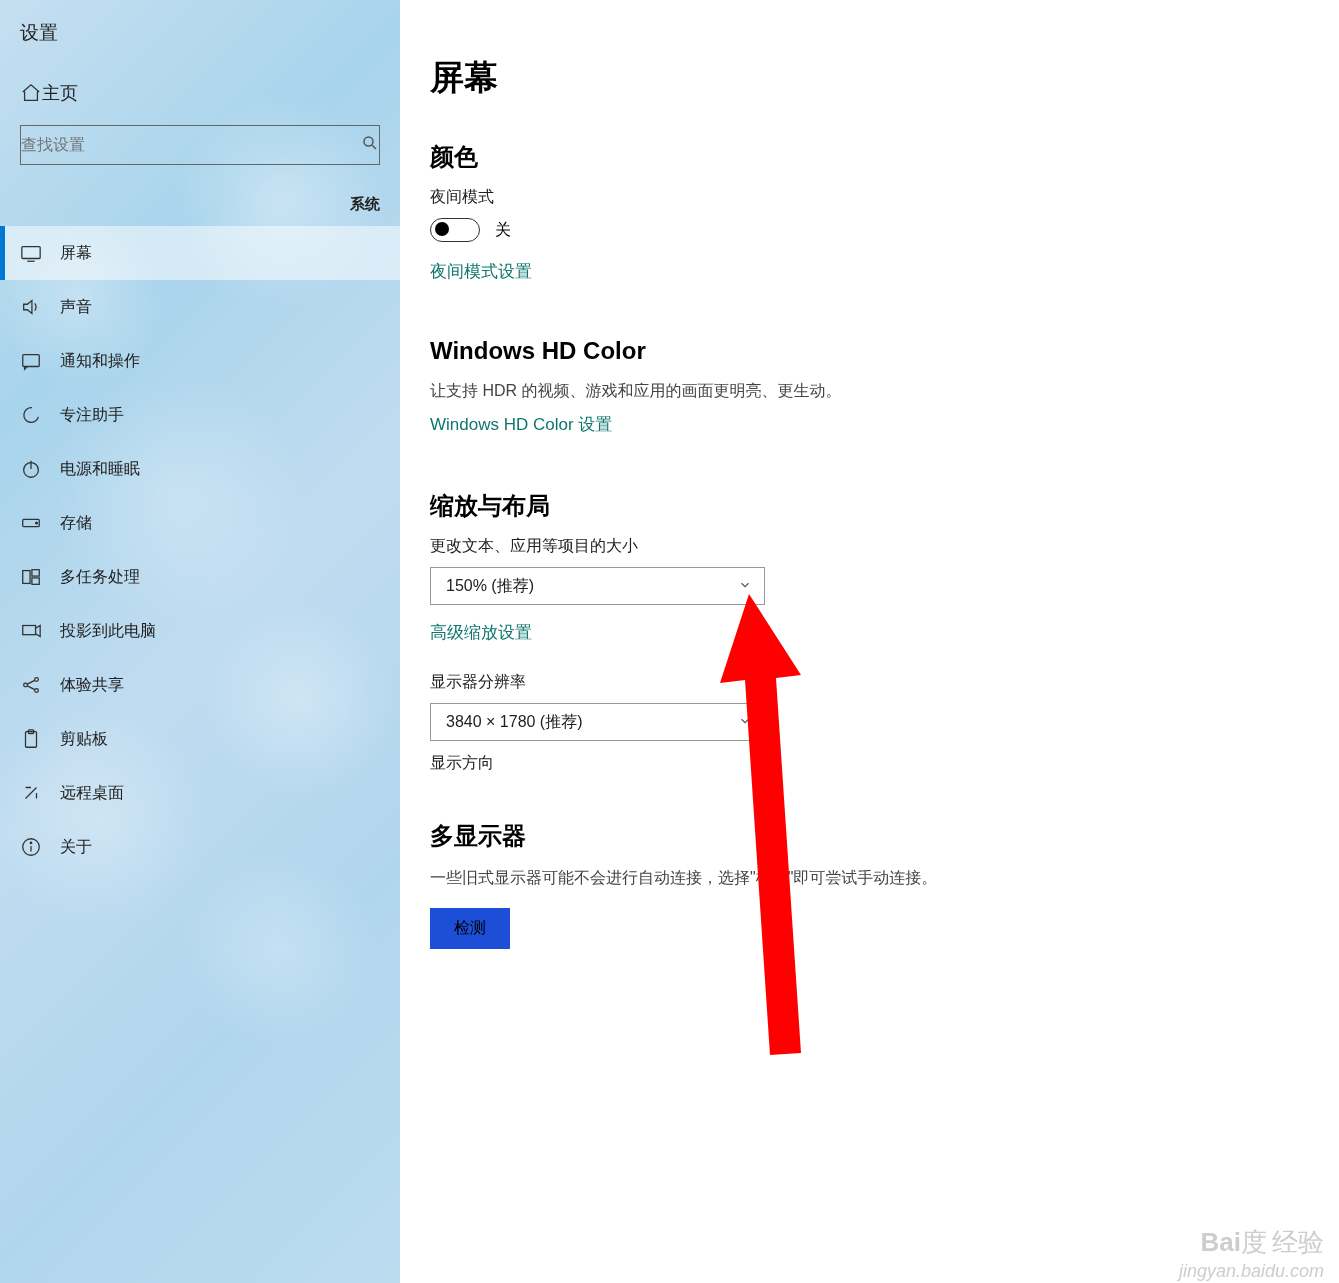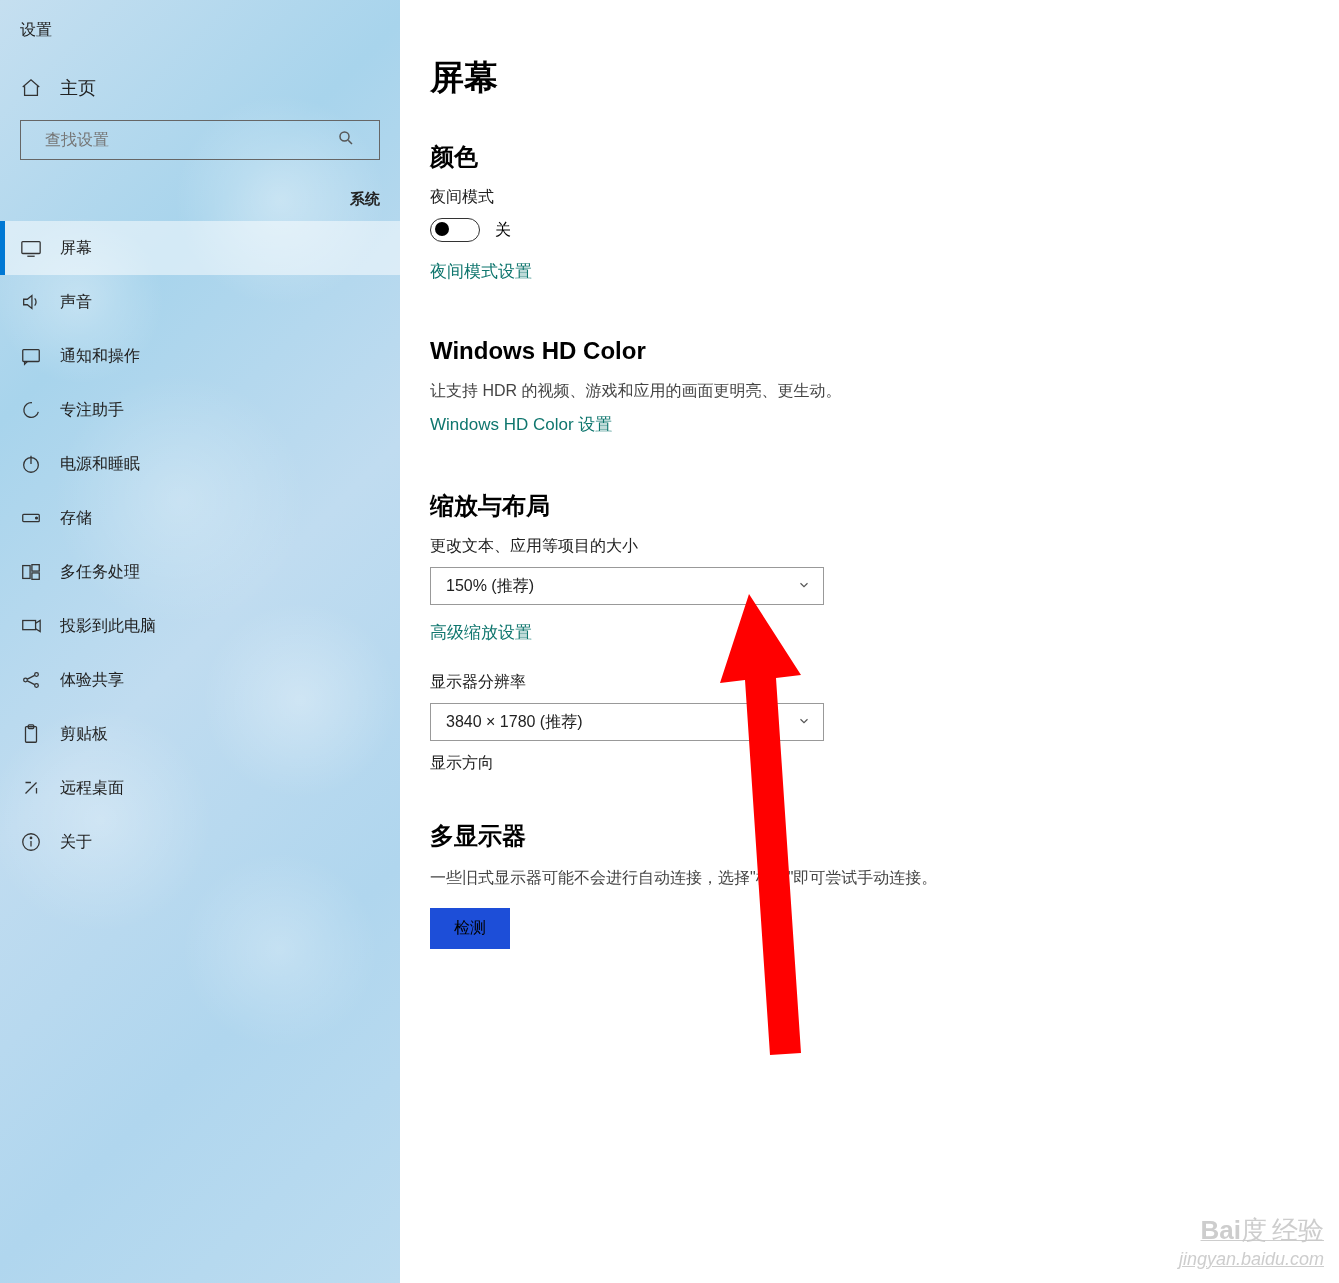--- a/index.html
+++ b/index.html
@@ -10,52 +10,52 @@
 .sidebar { width: 400px; background: linear-gradient(135deg, #c5dff0 0%, #a8d4ec 25%, #c0dcf0 50%, #b0d6ee 75%, #bcdcf0 100%); position: relative; padding-top: 15px; }
 .sidebar::before { content:""; position:absolute; inset:0; background:
   radial-gradient(120px 120px at 80px 300px, rgba(255,255,255,0.3), transparent 70%),
   radial-gradient(150px 150px at 280px 200px, rgba(255,255,255,0.35), transparent 70%),
   radial-gradient(180px 180px at 180px 500px, rgba(255,255,255,0.25), transparent 70%),
   radial-gradient(140px 140px at 300px 700px, rgba(255,255,255,0.3), transparent 70%),
   radial-gradient(160px 160px at 100px 820px, rgba(255,255,255,0.28), transparent 70%),
   radial-gradient(140px 140px at 280px 950px, rgba(255,255,255,0.25), transparent 70%);
   pointer-events:none; }
 .sidebar > * { position: relative; z-index: 1; }
-.win-title { font-size: 16px; color: #222; padding: 5px 0 25px 20px; }
-.home-row { display: flex; align-items: center; gap: 18px; padding: 10px 20px; font-size: 18px; color: #222; cursor: pointer; }
+.win-title { font-size: 19px; color: #222; padding: 5px 0 25px 20px; }
+.home-row { display: flex; align-items: center; padding: 10px 20px; font-size: 18px; color: #222; cursor: pointer; }
 .search-wrap { margin: 10px 20px 25px 20px; }
-.search-box { display: flex; align-items: center; border: 1px solid #666; height: 40px; padding: 0 24px; background: transparent; }
+.search-box { display: flex; align-items: center; border: 1px solid #666; height: 40px; padding: 0 0; background: transparent; }
 .search-box input { flex: 1; border: none; outline: none; background: transparent; font-size: 16px; color: #555; }
 .search-box .sicon { color: #555; }
 .cat-label { font-size: 15px; font-weight: 600; padding: 5px 20px 12px 20px; color: #222; text-align: right; }
 .nav-item { display: flex; align-items: center; gap: 18px; padding: 16px 20px; font-size: 16px; color: #222; cursor: pointer; }
 .nav-item.active { background: rgba(255,255,255,0.5); border-left: 5px solid #0078d4; padding-left: 15px; }
 .nav-icon { width: 22px; height: 22px; display: inline-flex; align-items: center; justify-content: center; }
 .nav-icon svg { width: 22px; height: 22px; stroke: #333; stroke-width: 1.4; fill: none; }
 
 
 .main { flex: 1; background: #fff; padding: 55px 0 0 30px; max-width: 700px; }
 .page-title { font-size: 34px; font-weight: 600; margin-bottom: 40px; color: #000; }
 .sect-title { font-size: 24px; font-weight: 600; margin: 12px 0 14px 0; color: #000; }
 .sub-label { font-size: 16px; color: #222; margin: 10px 0 10px 0; }
 .toggle-row { display: flex; align-items: center; gap: 15px; margin: 8px 0 14px 0; }
 .toggle { width: 50px; height: 24px; border: 1.5px solid #333; border-radius: 20px; position: relative; cursor: pointer; background: #fff; }
 .toggle::after { content:""; position: absolute; width: 14px; height: 14px; background:#000; border-radius:50%; left:4px; top:3px; }
 .link { color: #0f766e; font-size: 17px; cursor: pointer; margin: 4px 0 18px 0; display: inline-block; }
 .desc { font-size: 16px; color: #444; margin: 6px 0 6px 0; line-height: 1.5; }
-.select-box { width: 394px; height: 38px; border: 1px solid #999; display: flex; align-items: center; justify-content: space-between; padding: 0 12px 0 15px; font-size: 16px; color: #222; background: #fff; cursor: pointer; margin: 6px 0 12px 0; }
+.select-box { width: 335px; height: 38px; border: 1px solid #999; display: flex; align-items: center; justify-content: space-between; padding: 0 12px 0 15px; font-size: 16px; color: #222; background: #fff; cursor: pointer; margin: 6px 0 12px 0; }
 .select-box .chev { font-size: 14px; color: #555; }
 .btn { background: #1d4ed8; border: none; padding: 10px 24px; font-size: 16px; color:#000; cursor: pointer; margin: 12px 0; }
 .gap { height: 24px; }
 
 
 .arrow-overlay { position: absolute; left: 0; top: 0; width: 1339px; height: 1283px; pointer-events: none; z-index: 10; }
 
 
-.watermark { position: absolute; right: 15px; bottom: 12px; color: rgba(200,200,200,0.9); font-size: 18px; font-family: Arial,sans-serif; z-index: 5; text-align: right; line-height: 1.3; text-decoration: underline; }
+.watermark { position: absolute; right: 15px; bottom: 0; color: rgba(200,200,200,0.9); font-size: 18px; font-family: Arial,sans-serif; z-index: 5; text-align: right; line-height: 1.3; }
 .watermark .big { font-size: 26px; font-weight: bold; }
 .watermark .ch { font-size: 26px; }
 </style>
 </head>
 <body>
 
 <div class="app">
   <div class="sidebar">
     <div class="win-title">设置</div>
 

